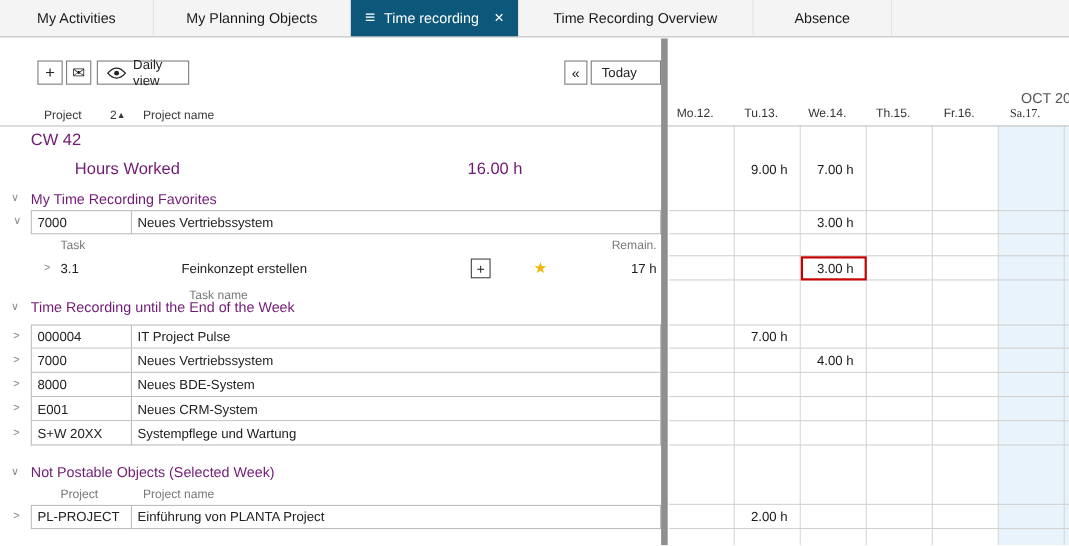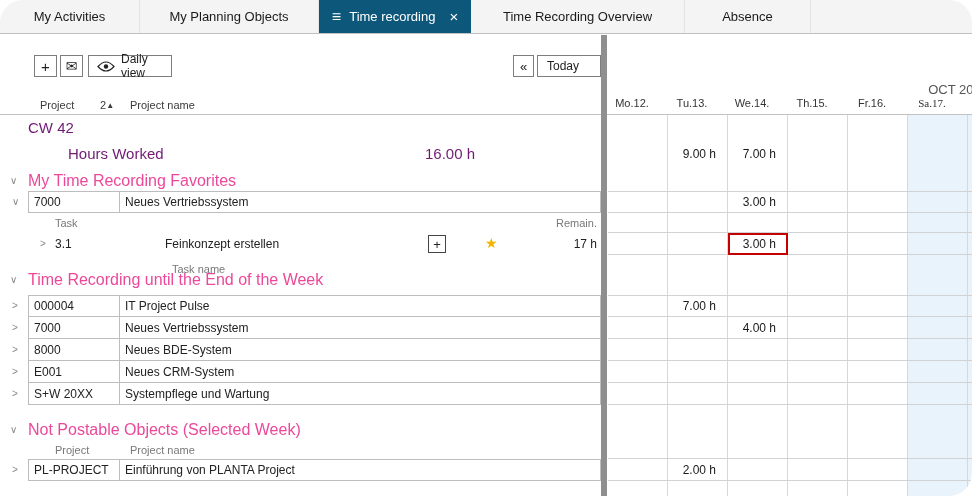--- a/index.html
+++ b/index.html
@@ -1,18 +1,18 @@
 <!DOCTYPE html>
 <html><head>
 <meta charset="utf-8">
 <style>
   html,body { margin:0; padding:0; background:#fff; }
   .app {
     position:relative; width:972px; height:496px; overflow:hidden;
-    font-family:"Liberation Sans", sans-serif; color:#222; background:#fff;border-radius:23px;
+    font-family:"Liberation Sans", sans-serif; color:#222; background:#fff;
   }
   .abs { position:absolute; }
 
   
   .tabbar { position:absolute; top:0; left:0; width:100%; height:34px;
     background:#f4f4f4; border-bottom:1px solid #c0c0c0; display:flex; box-sizing:border-box; }
   .tab { display:flex; align-items:center; justify-content:center; font-size:13px;
     color:#1a1a1a; border-right:1px solid #e3e3e3; box-sizing:border-box; cursor:default; }
   .tab.active { background:#0d587a; color:#fff; border-right:none; gap:8px; }
   .tab .menu-ic { font-size:16px; line-height:1; }
@@ -41,21 +41,21 @@
 
   
   .colhdr { font-size:11px; color:#3a3a3a; }
   .subhdr { font-size:11px; color:#787878; }
 
   
   .rows { position:absolute; top:115px; left:0; right:0; z-index:2; }
   .row { position:relative; width:100%; }
   .blue { color:#701a75; }
   .big { font-size:15px; }
-  .sec { font-size:16px; color:#ec4899; }
+  .sec { font-size:13px; color:#701a75; }
   .chev { position:absolute; color:#8a8a8a; font-size:10px; line-height:1; }
   .txt12 { font-size:12px; color:#222; }
 
   .cellbox { position:absolute; top:0; height:100%; box-sizing:border-box;
     border:1px solid #bdbdbd; background:#fff; font-size:12px; color:#222;
     display:flex; align-items:center; padding-left:5px; z-index:2; }
   .cellbox.noleft { border-left:none; }
   .cellbox.nt { border-top:none; }
 
   .dg { position:absolute; left:608px; right:0; top:0; bottom:0;

